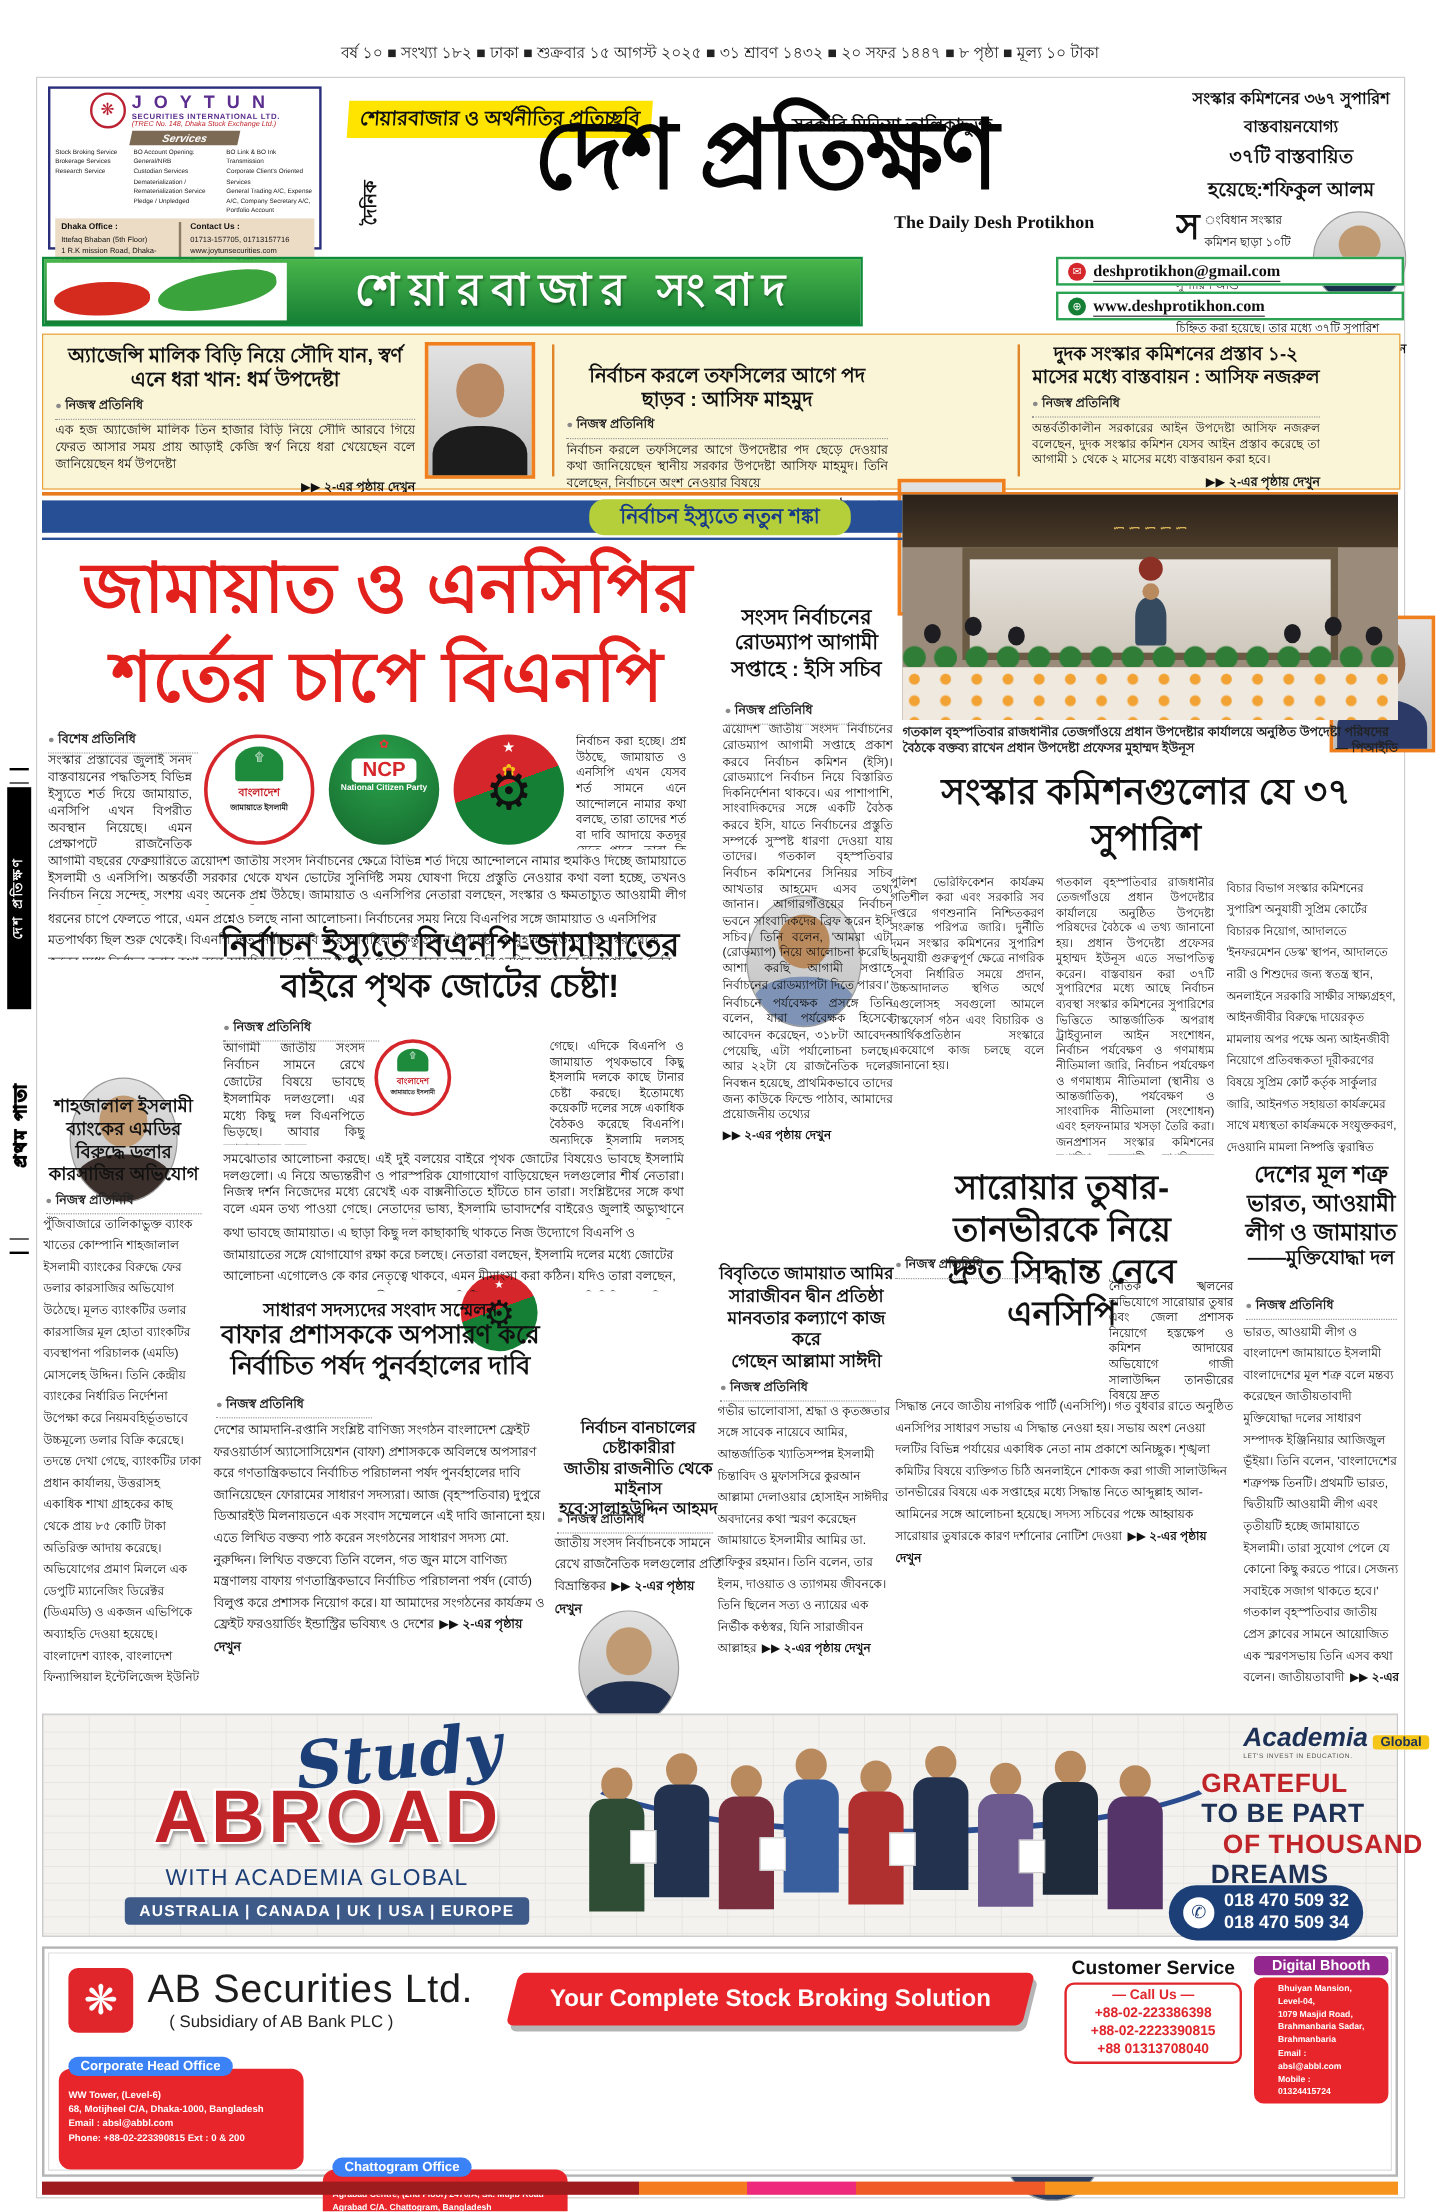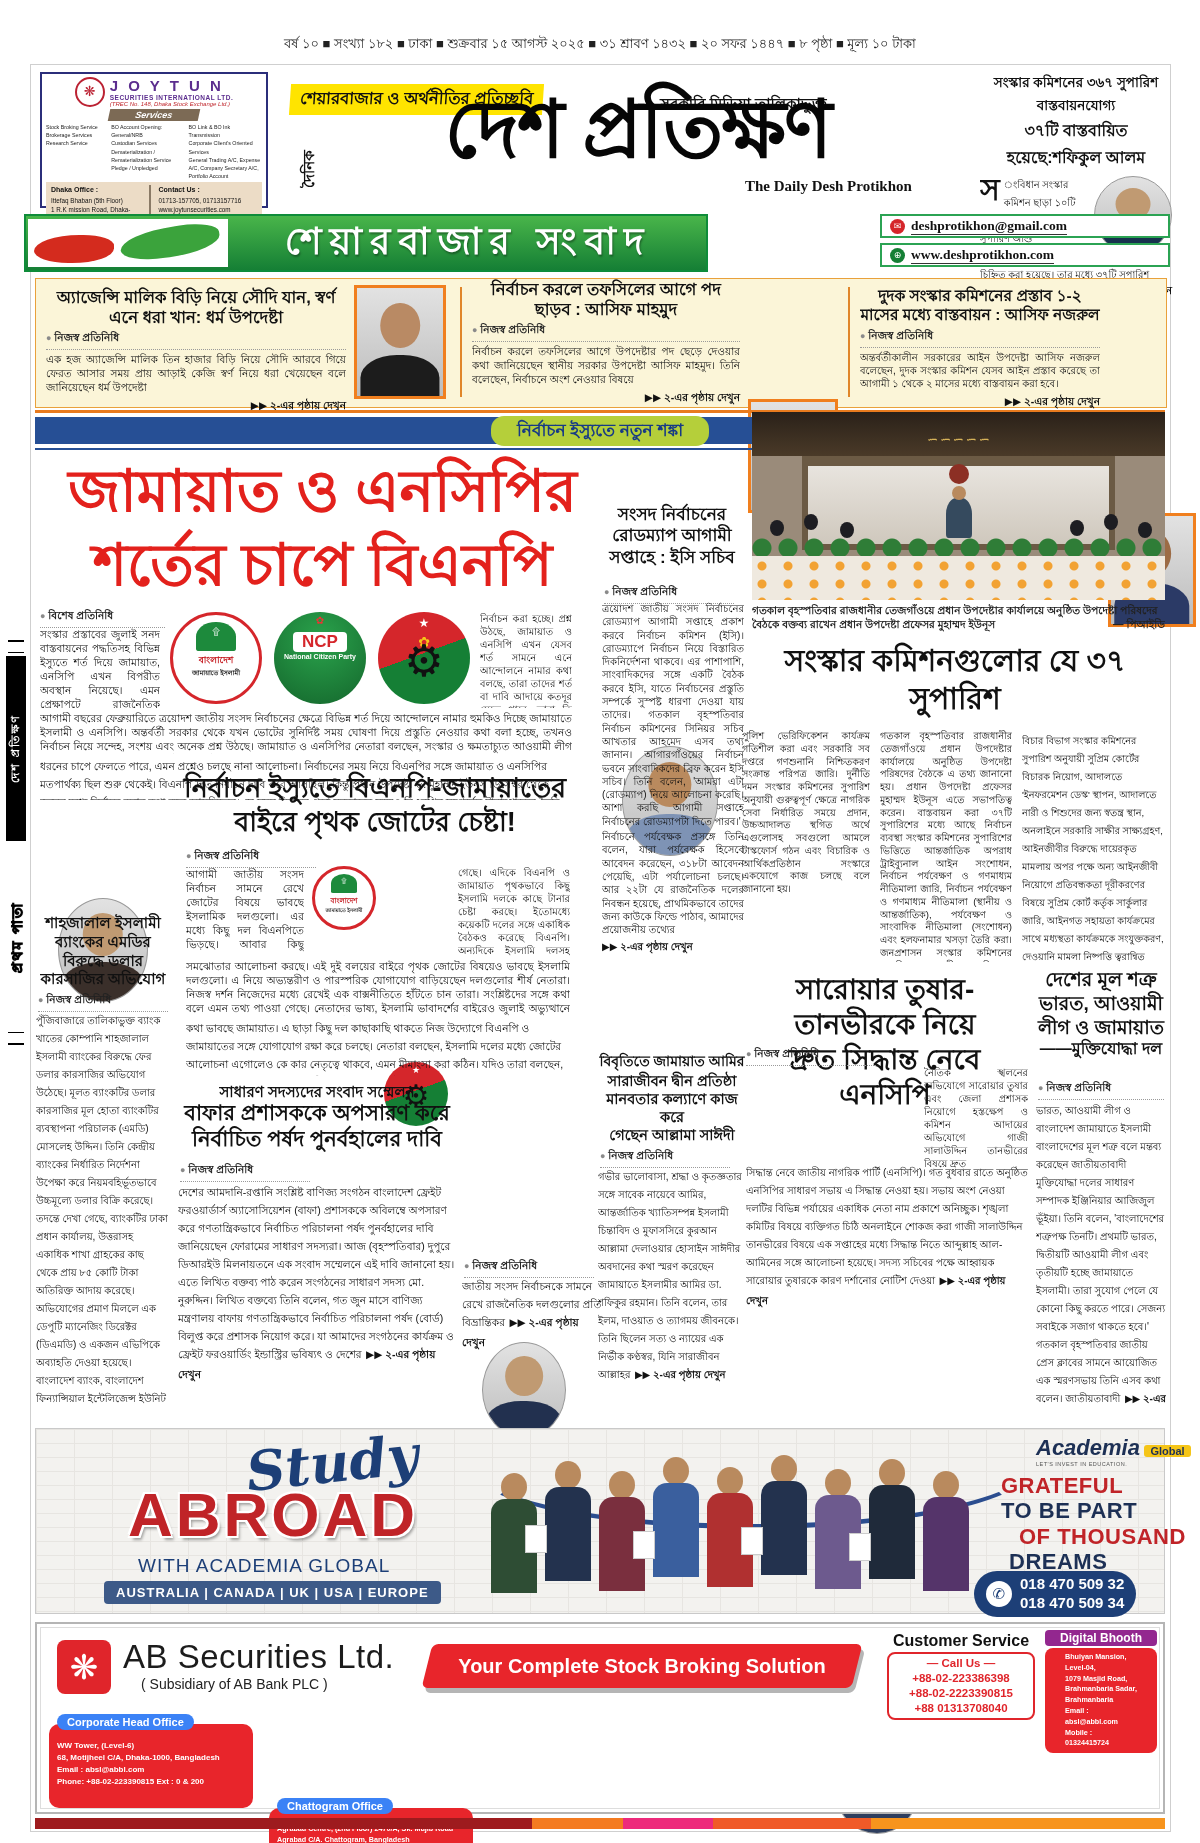--- a/index.html
+++ b/index.html
@@ -201,21 +201,21 @@
     <div class="tr-t1 ctr">সংস্কার কমিশনের ৩৬৭ সুপারিশ বাস্তবায়নযোগ্য</div>
     <div class="tr-t2 ctr">৩৭টি বাস্তবায়িত হয়েছে:শফিকুল আলম</div>
     <div class="clip" style="height:108px;margin-top:2px;">
       <div class="portrait circle" style="float:right;width:76px;height:76px;margin:2px 0 2px 4px;--coat:#17314d;"></div>
       <span class="dropcap">স</span>
       <span class="body-text jus" style="font-size:9.8px;">ংবিধান সংস্কার কমিশন ছাড়া ১০টি সংস্কার কমিশনের করা ৩৬৭ সুপারিশ আশু বাস্তবায়নযোগ্য হিসেবে চিহ্নিত করা হয়েছে। তার মধ্যে ৩৭টি সুপারিশ ইতোমধ্যে বাস্তবায়িত হয়েছে বলে জানিয়েছেন প্রধান উপদেষ্টার প্রেস সচিব শফিকুল আলম। গতকাল বৃহস্পতিবার বিকেলে ফরেন সার্ভিস</span>
     </div>
     <div class="more">▶▶ ২-এর পৃষ্ঠায় দেখুন</div>
   </div>
 
-  <div class="abs banner" style="left:24px;top:214px;width:684px;height:58px;box-sizing:border-box;">
+  <div class="abs banner" style="left:35px;top:214px;width:684px;height:58px;box-sizing:border-box;">
     <div class="banner-panel">
       <div class="blob" style="left:6px;top:16px;width:80px;height:28px;background:#d42b1e;"></div>
       <div class="blob" style="left:92px;top:8px;width:100px;height:30px;background:#3ba33c;transform:rotate(-8deg);"></div>
     </div>
     <div class="banner-title">শেয়ারবাজার সংবাদ</div>
   </div>
   <div class="abs" style="left:880px;top:214px;width:290px;">
     <div class="cbox">
       <span class="ic">✉</span>
       <span class="tx">deshprotikhon@gmail.com</span>
@@ -230,21 +230,21 @@
     <div class="abs" style="left:10px;top:8px;width:300px;">
       <div class="strip-t ctr">অ্যাজেন্সি মালিক বিড়ি নিয়ে সৌদি যান, স্বর্ণ এনে ধরা খান: ধর্ম উপদেষ্টা</div>
       <div class="by" style="margin-top:3px;"><span class="dot">●</span> <span>নিজস্ব প্রতিনিধি</span></div>
       <div class="drule"></div>
       <div class="body-text jus clip" style="height:44px;margin-top:3px;">এক হজ অ্যাজেন্সি মালিক তিন হাজার বিড়ি নিয়ে সৌদি আরবে গিয়ে ফেরত আসার সময় প্রায় আড়াই কেজি স্বর্ণ নিয়ে ধরা খেয়েছেন বলে জানিয়েছেন ধর্ম উপদেষ্টা</div>
       <div class="more">▶▶ ২-এর পৃষ্ঠায় দেখুন</div>
     </div>
     <div class="abs strip-photo portrait" style="left:318px;top:6px;width:92px;height:114px;--coat:#1c1c1c;--skin:#b98a64;"></div>
     <div class="abs vsep" style="left:424px;top:8px;height:110px;"></div>
 
-    <div class="abs" style="left:436px;top:0;width:268px;">
+    <div class="abs" style="left:436px;top:24px;width:268px;">
       <div class="strip-t ctr">নির্বাচন করলে তফসিলের আগে পদ ছাড়ব : আসিফ মাহমুদ</div>
       <div class="by" style="margin-top:3px;"><span class="dot">●</span> <span>নিজস্ব প্রতিনিধি</span></div>
       <div class="drule"></div>
       <div class="body-text jus clip" style="height:44px;margin-top:3px;">নির্বাচন করলে তফসিলের আগে উপদেষ্টার পদ ছেড়ে দেওয়ার কথা জানিয়েছেন স্থানীয় সরকার উপদেষ্টা আসিফ মাহমুদ। তিনি বলেছেন, নির্বাচনে অংশ নেওয়ার বিষয়ে</div>
       <div class="more">▶▶ ২-এর পৃষ্ঠায় দেখুন</div>
     </div>
     <div class="abs strip-photo portrait" style="left:712px;top:6px;width:90px;height:114px;--coat:#355c46;--skin:#a87a52;"></div>
     <div class="abs vsep" style="left:812px;top:8px;height:110px;"></div>
 
     <div class="abs" style="left:824px;top:8px;width:240px;">
@@ -341,20 +341,25 @@
   <div class="abs" style="left:180px;top:1162px;width:130px;">
     <div class="by"><span class="dot">●</span> <span>নিজস্ব প্রতিনিধি</span></div>
     <div class="drule"></div>
   </div>
   <div class="abs clip" style="left:178px;top:1182px;width:278px;height:226px;">
     <span class="body-text jus">দেশের আমদানি-রপ্তানি সংশ্লিষ্ট বাণিজ্য সংগঠন বাংলাদেশ ফ্রেইট ফরওয়ার্ডার্স অ্যাসোসিয়েশন (বাফা) প্রশাসককে অবিলম্বে অপসারণ করে গণতান্ত্রিকভাবে নির্বাচিত পরিচালনা পর্ষদ পুনর্বহালের দাবি জানিয়েছেন ফোরামের সাধারণ সদস্যরা। আজ (বৃহস্পতিবার) দুপুরে ডিআরইউ মিলনায়তনে এক সংবাদ সম্মেলনে এই দাবি জানানো হয়। এতে লিখিত বক্তব্য পাঠ করেন সংগঠনের সাধারণ সদস্য মো. নুরুদ্দিন। লিখিত বক্তব্যে তিনি বলেন, গত জুন মাসে বাণিজ্য মন্ত্রণালয় বাফায় গণতান্ত্রিকভাবে নির্বাচিত পরিচালনা পর্ষদ (বোর্ড) বিলুপ্ত করে প্রশাসক নিয়োগ করে। যা আমাদের সংগঠনের কার্যক্রম ও ফ্রেইট ফরওয়ার্ডিং ইন্ডাস্ট্রির ভবিষ্যৎ ও দেশের</span>
     <span class="b" style="font-size:10.5px;">▶▶ ২-এর পৃষ্ঠায় দেখুন</span>
   </div>
 
   <div class="abs portrait oval" style="left:482px;top:1082px;width:82px;height:94px;--coat:#22304f;"></div>
+  <div class="abs h2 ctr" style="left:462px;top:1182px;width:140px;font-size:13.5px;">
+    <div>নির্বাচন বানচালের চেষ্টাকারীরা</div>
+    <div>জাতীয় রাজনীতি থেকে মাইনাস</div>
+    <div>হবে:সালাহউদ্দিন আহমদ</div>
+  </div>
   <div class="abs" style="left:464px;top:1258px;width:130px;">
     <div class="by"><span class="dot">●</span> <span>নিজস্ব প্রতিনিধি</span></div>
     <div class="drule"></div>
   </div>
   <div class="abs clip" style="left:462px;top:1276px;width:140px;height:130px;">
     <span class="body-text jus">জাতীয় সংসদ নির্বাচনকে সামনে রেখে রাজনৈতিক দলগুলোর প্রতি বিভ্রান্তিকর</span>
     <span class="b" style="font-size:10.5px;">▶▶ ২-এর পৃষ্ঠায় দেখুন</span>
   </div>
 
   <div class="abs portrait oval" style="left:622px;top:390px;width:94px;height:108px;--coat:#7e93b5;--skin:#b98a5e;"></div>

